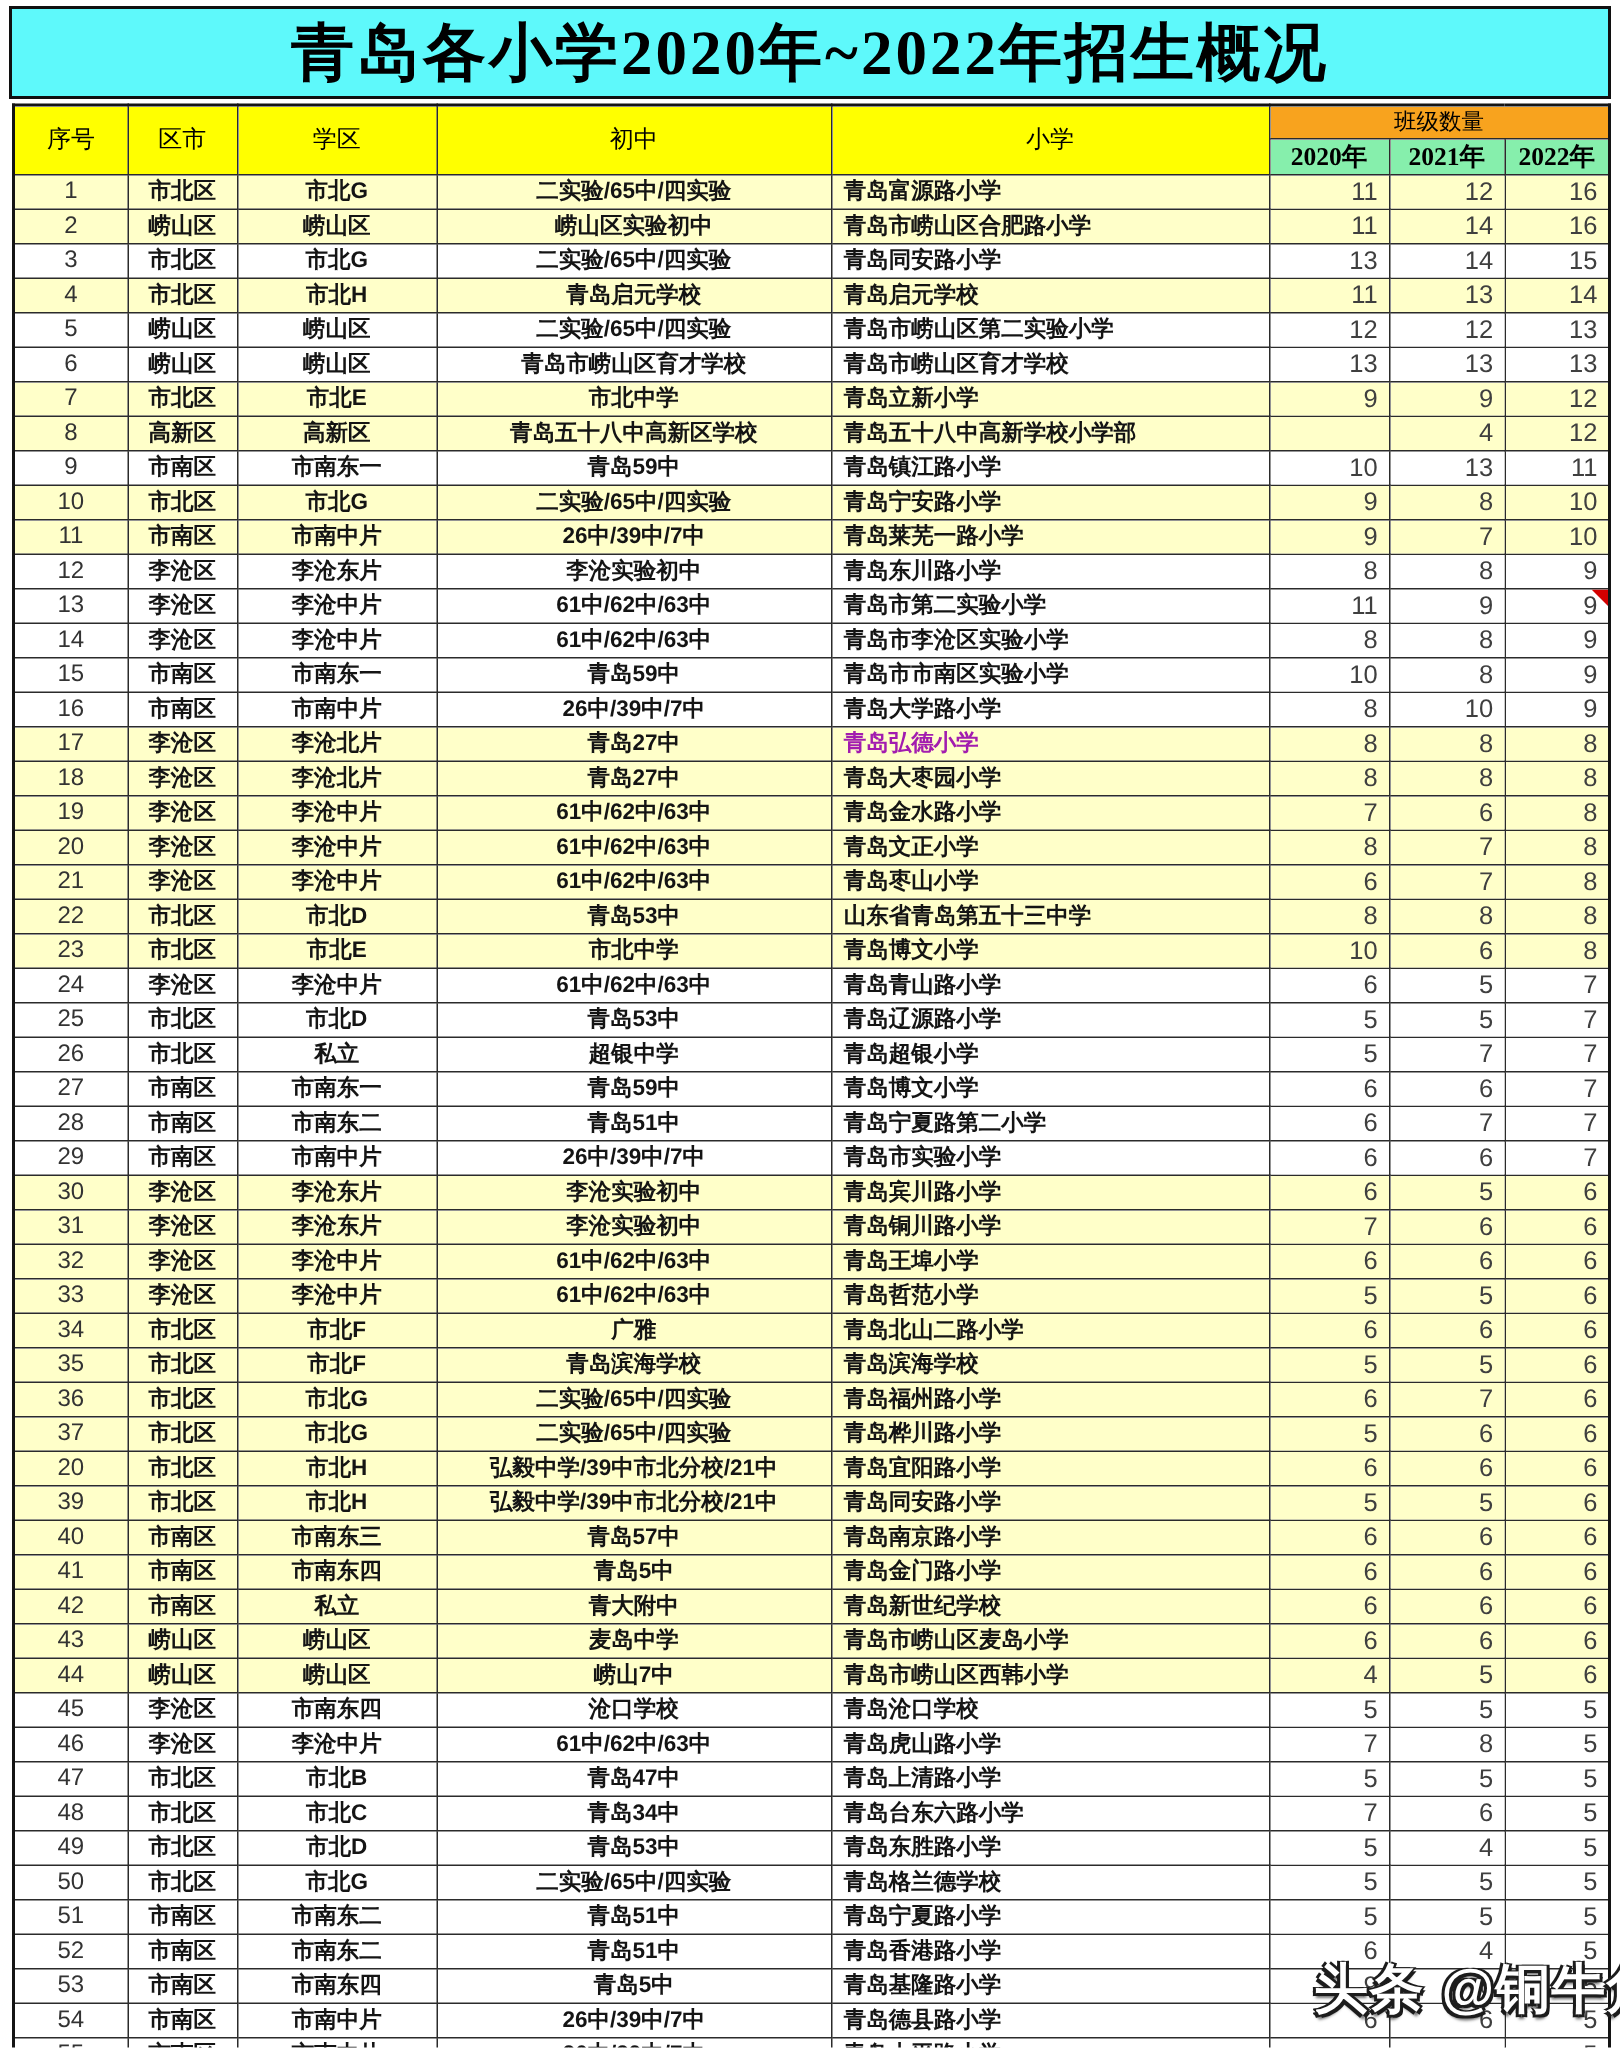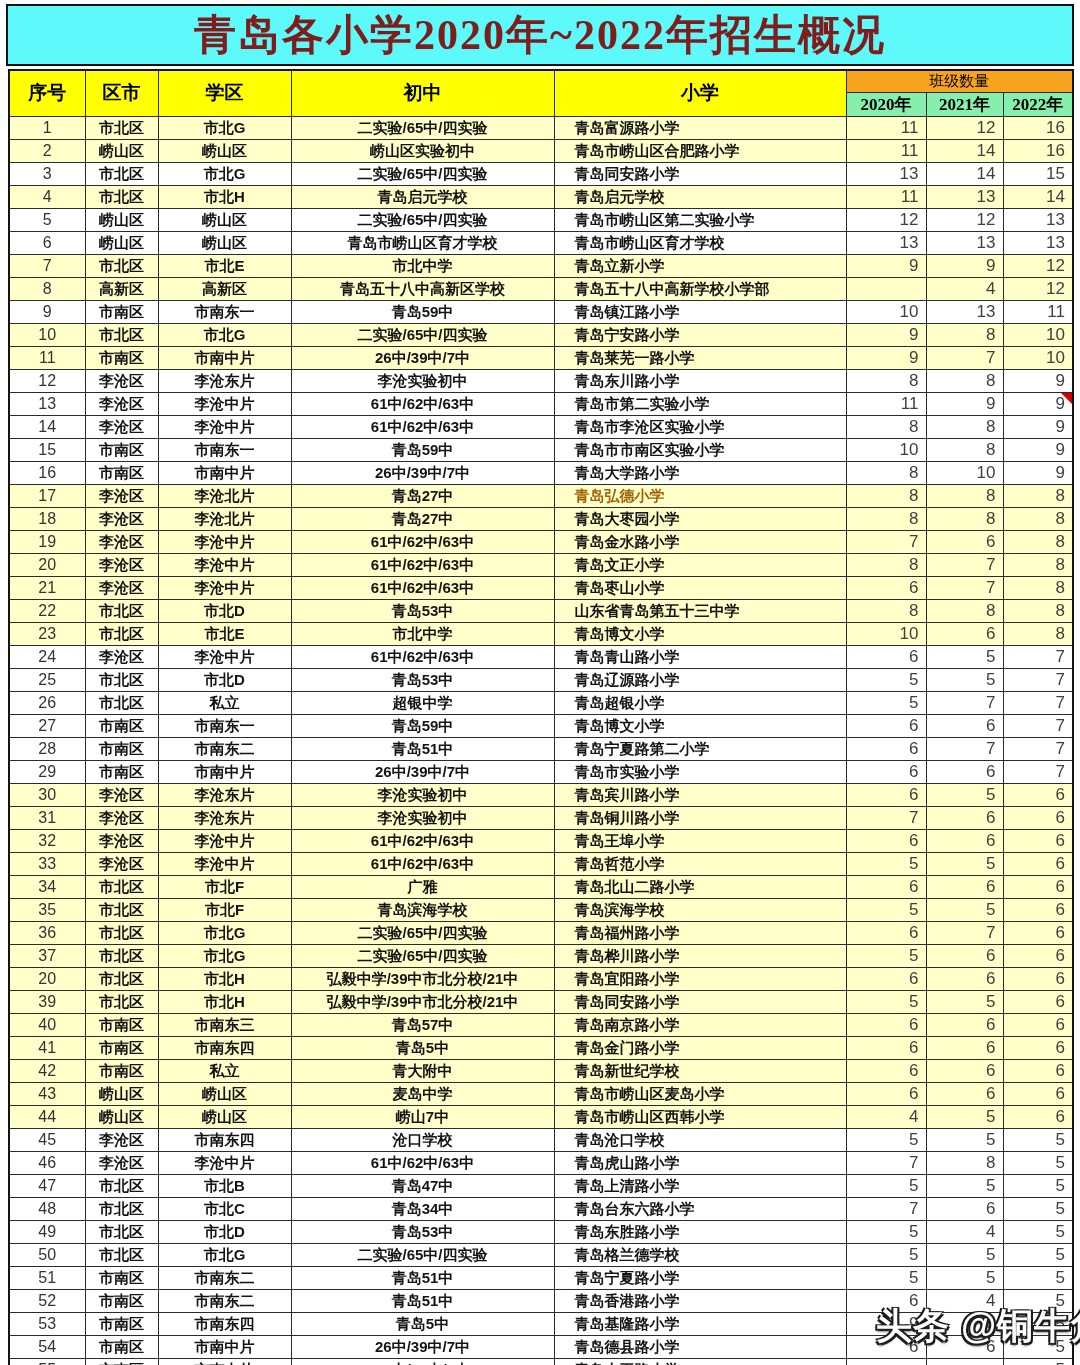--- a/index.html
+++ b/index.html
@@ -6,47 +6,47 @@
   body {
     width:1080px; height:1365px; position:relative; overflow:hidden;
     background:#ffffff;
     font-family:"Liberation Sans", sans-serif;
   }
   .title-band {
     position:absolute; left:6px; top:4px; width:1064px; height:58px;
     background:#5EF9FB; border:2px solid #101010;
     display:flex; align-items:center; justify-content:center;
     font-family:"Liberation Serif", serif;
-    font-size:42px; font-weight:700; color:#7f1d1d; letter-spacing:2px;
+    font-size:42px; font-weight:700; color:#000000; letter-spacing:2px;
     white-space:nowrap;
   }
   .tbl-wrap { position:absolute; left:8px; top:69px; width:1064px; }
   table.tbl {
     border-collapse:collapse; table-layout:fixed; width:1064px;
     border:2px solid #141414;
   }
   .tbl th, .tbl td {
     border:1px solid #2b2b2b; overflow:hidden; white-space:nowrap;
     padding:0;
   }
   .tbl thead tr.group-row { height:22px; }
   .tbl thead tr.year-row { height:21px; }
   .tbl th { color:#000; text-align:center; }
-  .th-yellow { background:#FFFF00; font-size:19px; font-weight:700; }
+  .th-yellow { background:#FFFF00; font-size:16px; font-weight:400; }
   .th-orange { background:#F8A31E; font-size:15px; font-weight:400; }
   .th-year  { background:#86efac; font-family:"Liberation Serif", serif; font-size:17px; font-weight:700; }
   .tbl tbody tr { height:22.375px; }
   .tbl tbody tr.cream td { background:#FFFFC9; }
   .tbl tbody tr.white td { background:#FFFFFF; }
   .tbl td { font-size:15px; line-height:22px; color:#141414; font-weight:700; }
   td.no  { text-align:center; font-weight:400; font-size:16px; color:#333333; }
   td.dist, td.zone, td.mid { text-align:center; }
-  td.pri { text-align:left; padding-left:20px; }
+  td.pri { text-align:left; padding-left:8px; }
   td.num { text-align:right; padding-right:7px; font-weight:400; font-size:17px; color:#3f3f3f; position:relative; }
-  td.red-text { color:#a16207;margin-left:48px; }
+  td.red-text { color:#a21caf;margin-left:48px; }
   .corner-marker {
     position:absolute; top:0; right:0; width:0; height:0;
     border-top:11px solid #D40000; border-left:11px solid transparent;
   }
   .watermark {
     position:absolute; left:876px; top:1302px; z-index:5;
     font-size:36px; font-weight:700; color:#ffffff; letter-spacing:1px;
     white-space:nowrap;
     text-shadow:
       -2px 2px 0 #1c1c1c,

